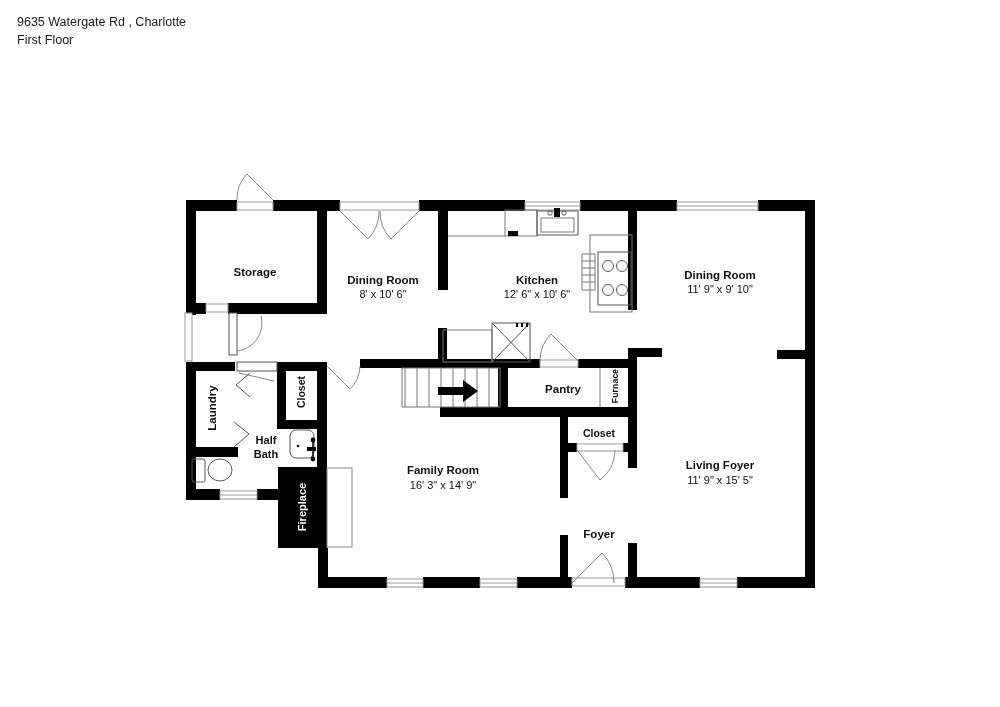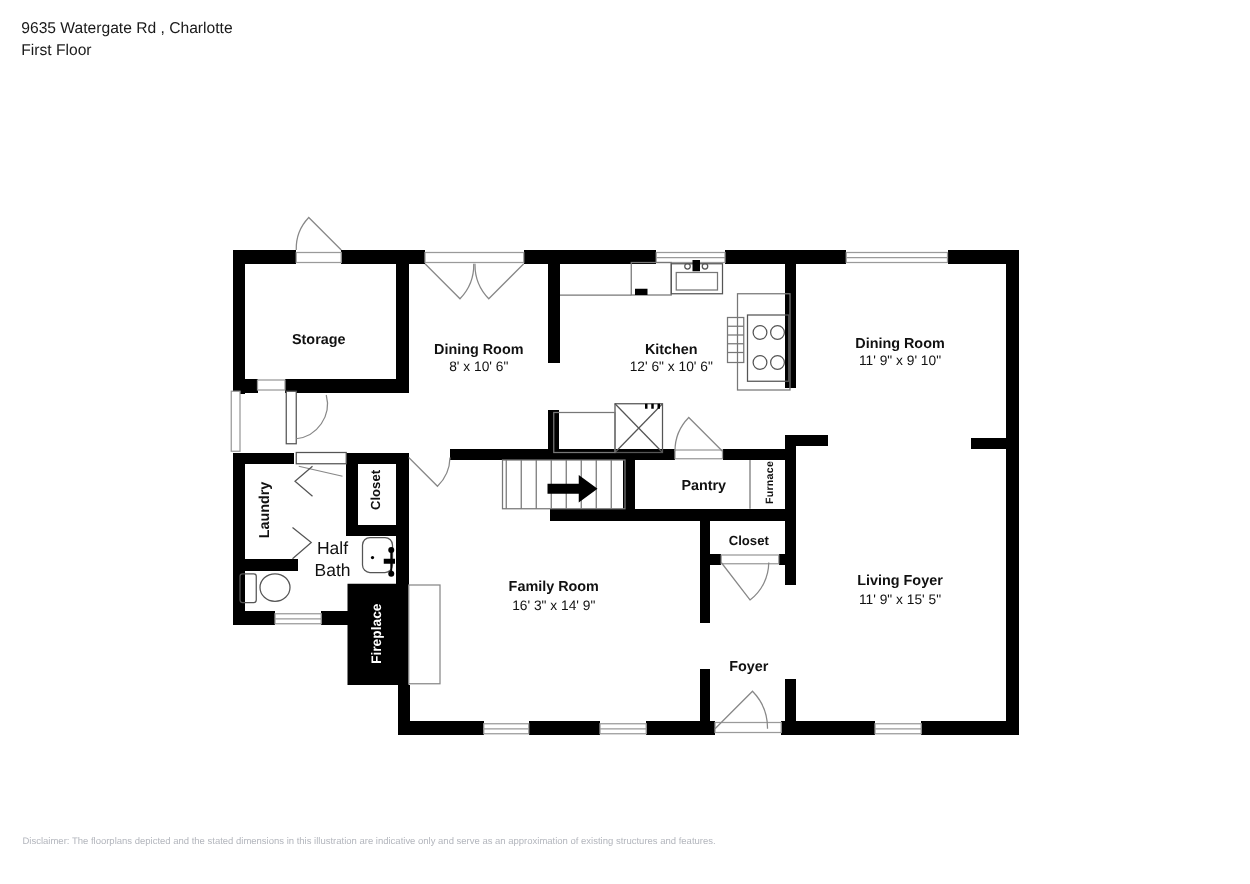--- a/index.html
+++ b/index.html
@@ -4,21 +4,21 @@
 <style>
   html,body{margin:0;padding:0;background:#ffffff;}
   .stage{position:relative;width:836px;height:707px;background:#fff;overflow:hidden;
          font-family:"Liberation Sans","DejaVu Sans",sans-serif;}
   .hdr{position:absolute;left:17px;color:#1a1a1a;font-size:12.5px;white-space:nowrap;}
   .lbl{position:absolute;transform:translate(-50%,-50%);color:#111;white-space:nowrap;
        text-align:center;}
   .room-name{font-weight:bold;font-size:11.5px;}
   .room-dims{font-size:11px;}
   .vert{transform:translate(-50%,-50%) rotate(-90deg);}
-  .wrap2{white-space:normal;width:44px;line-height:1.3;font-weight:normal;font-size:14px;}
+  .wrap2{white-space:normal;width:44px;line-height:1.3;font-weight:bold;font-size:11px;}
   .small-name{font-weight:bold;font-size:10.5px;}
   .tiny-name{font-weight:bold;font-size:8.5px;letter-spacing:.2px;}
   .fp-label{color:#ffffff;font-weight:bold;font-size:11px;}
   .disc{position:absolute;left:18px;color:#b3b6bd;font-size:7.6px;white-space:nowrap;}
   svg{position:absolute;left:0;top:0;}
   .wall{fill:#000;}
   .thin{stroke:#777;stroke-width:1;fill:none;}
   .thin2{stroke:#555;stroke-width:1;fill:none;}
   .arc{stroke:#888;stroke-width:1;fill:none;}
   .win{fill:#fff;stroke:#9a9a9a;stroke-width:1;}
@@ -240,14 +240,13 @@
   <div class="lbl room-name" style="left:443px;top:470px;">Family Room</div>
   <div class="lbl room-dims" style="left:443px;top:485px;">16' 3" x 14' 9"</div>
 
   <div class="lbl room-name" style="left:720px;top:465px;">Living Foyer</div>
   <div class="lbl room-dims" style="left:720px;top:480px;">11' 9" x 15' 5"</div>
 
   <div class="lbl room-name" style="left:599px;top:534px;">Foyer</div>
 
   <div class="lbl fp-label vert" style="left:302px;top:507px;">Fireplace</div>
 
-  <div class="disc" style="top:668px;">Disclaimer: The floorplans depicted and the stated dimensions in this illustration are indicative only and serve as an approximation of existing structures and features.</div>
 </div>
 
 </body></html>

